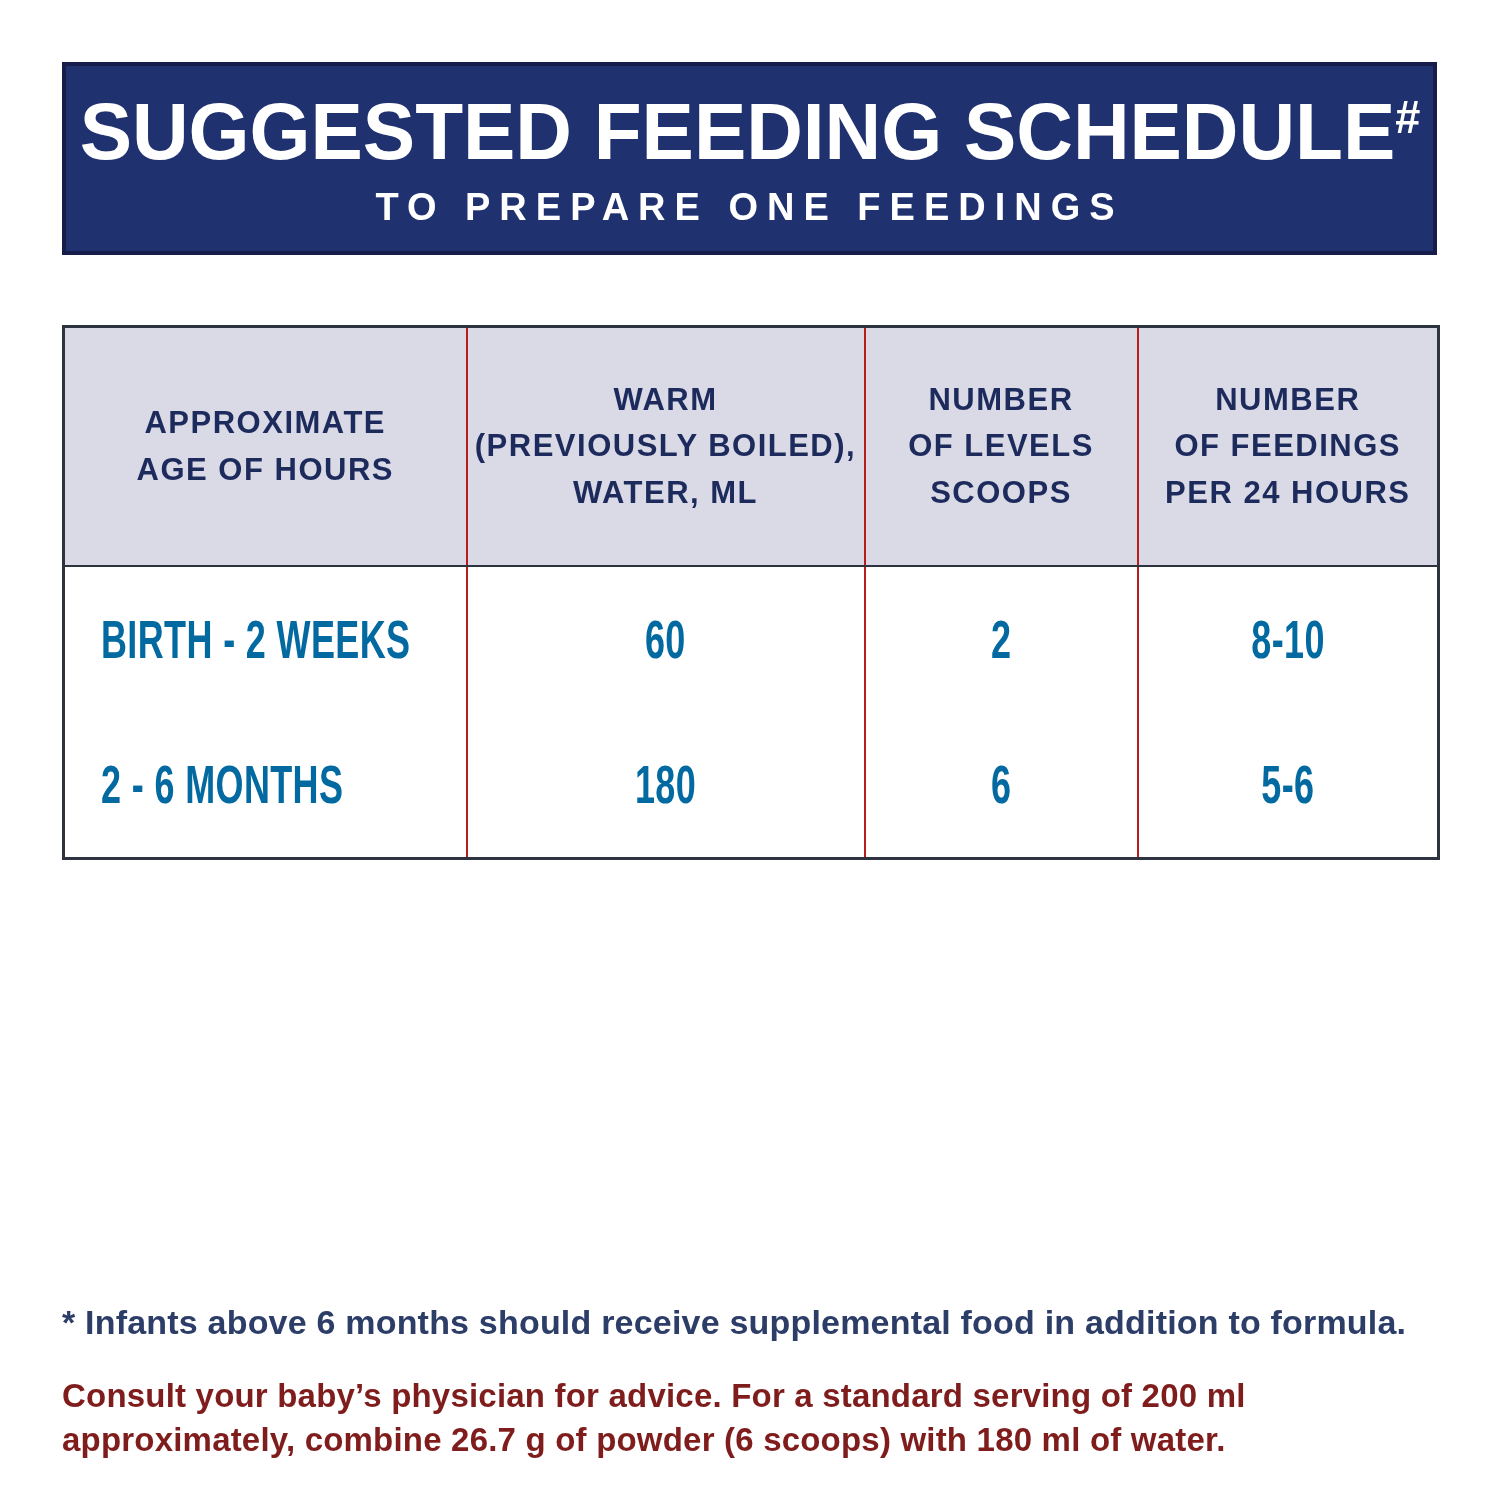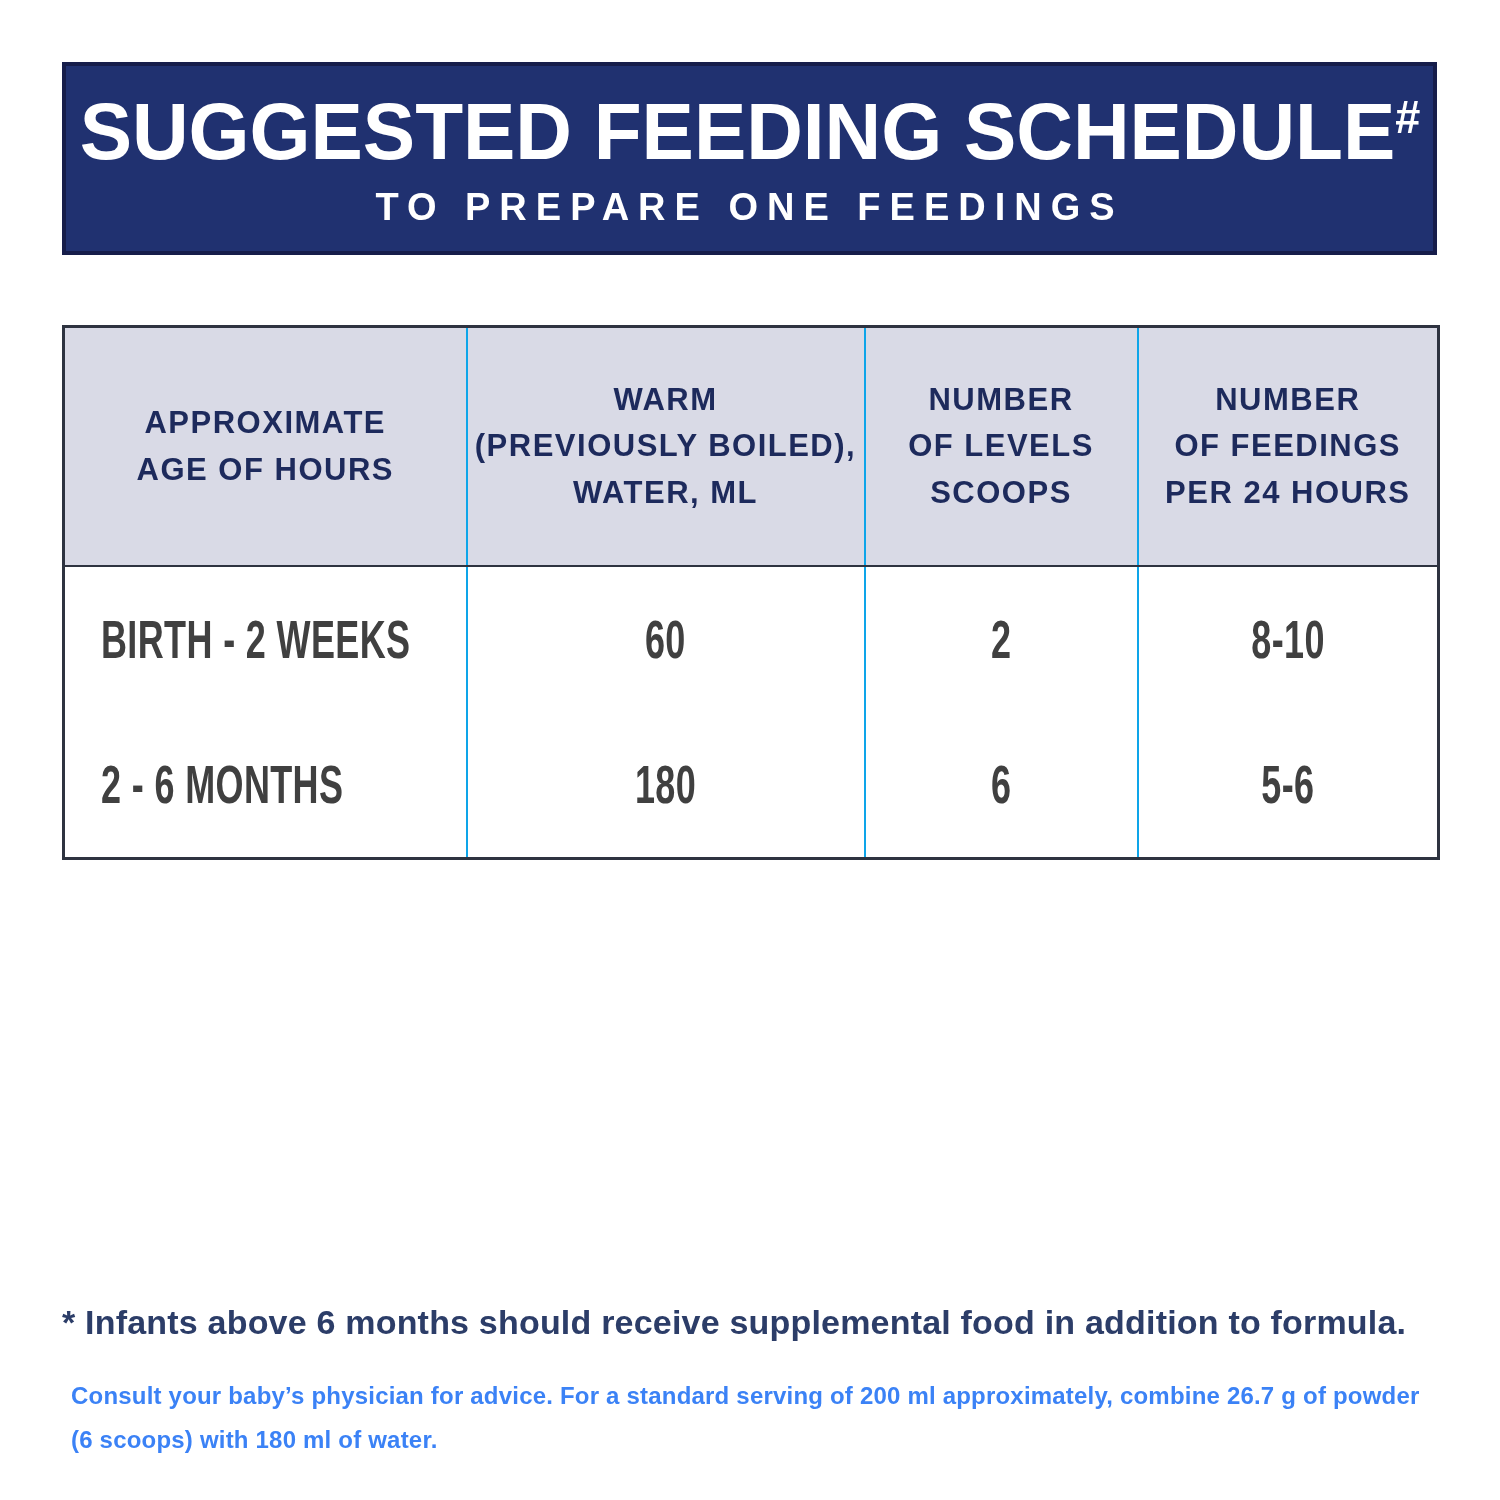--- a/index.html
+++ b/index.html
@@ -56,41 +56,41 @@
     left: 62px; top: 325px;
     width: 1375px;
     border-collapse: collapse;
     table-layout: fixed;
   }
   table.schedule, table.schedule th, table.schedule td {
     border-color: #2e3340;
   }
   table.schedule { border: 3px solid #2e3340; }
   table.schedule th, table.schedule td {
-    border-left: 2px solid #0ea5e9;
+    border-left: 2px solid #b91c1c;
     padding: 0;
   }
   table.schedule th:first-child, table.schedule td:first-child { border-left: none; }
   table.schedule thead th {
     height: 237px;
     background: #d9dae6;
     border-bottom: 2px solid #2e3340;
     color: #1d2a5c;
     font-size: 31px;
     font-weight: 700;
     letter-spacing: 1.5px;
     line-height: 1.5;
     text-align: center;
     vertical-align: middle;
     white-space: pre-line;
   }
   table.schedule tbody td {
     height: 145px;
     background: #ffffff;
-    color: #404040;
+    color: #0369a1;
     text-align: center;
     vertical-align: middle;
   }
   table.schedule tbody td.age-cell {
     text-align: left;
     padding-left: 36px;
   }
   .cond {
     display: inline-block;
     font-weight: 700;
@@ -110,26 +110,26 @@
     color: #2c3d68;
   }
   .footnote-asterisk {
     font-size: 34px;
     font-weight: 700;
     line-height: 44px;
     letter-spacing: 0.2px;
     margin: 0 0 30px 0;
   }
   .footnote-advice {
-    font-size: 24px;
+    font-size: 33px;
     font-weight: 700;
     line-height: 44px;
     letter-spacing: 0.2px;
-    margin: 9px;
-    color: #3b82f6;
+    margin: 0;
+    color: #7f1d1d;
   }
 </style>
 </head>
 <body>
 
 <div class="canvas">
 
   <header class="banner">
     <div class="banner-title"><span>SUGGESTED FEEDING SCHEDULE</span><sup>#</sup></div>
     <div class="banner-subtitle">TO PREPARE ONE FEEDINGS</div>

